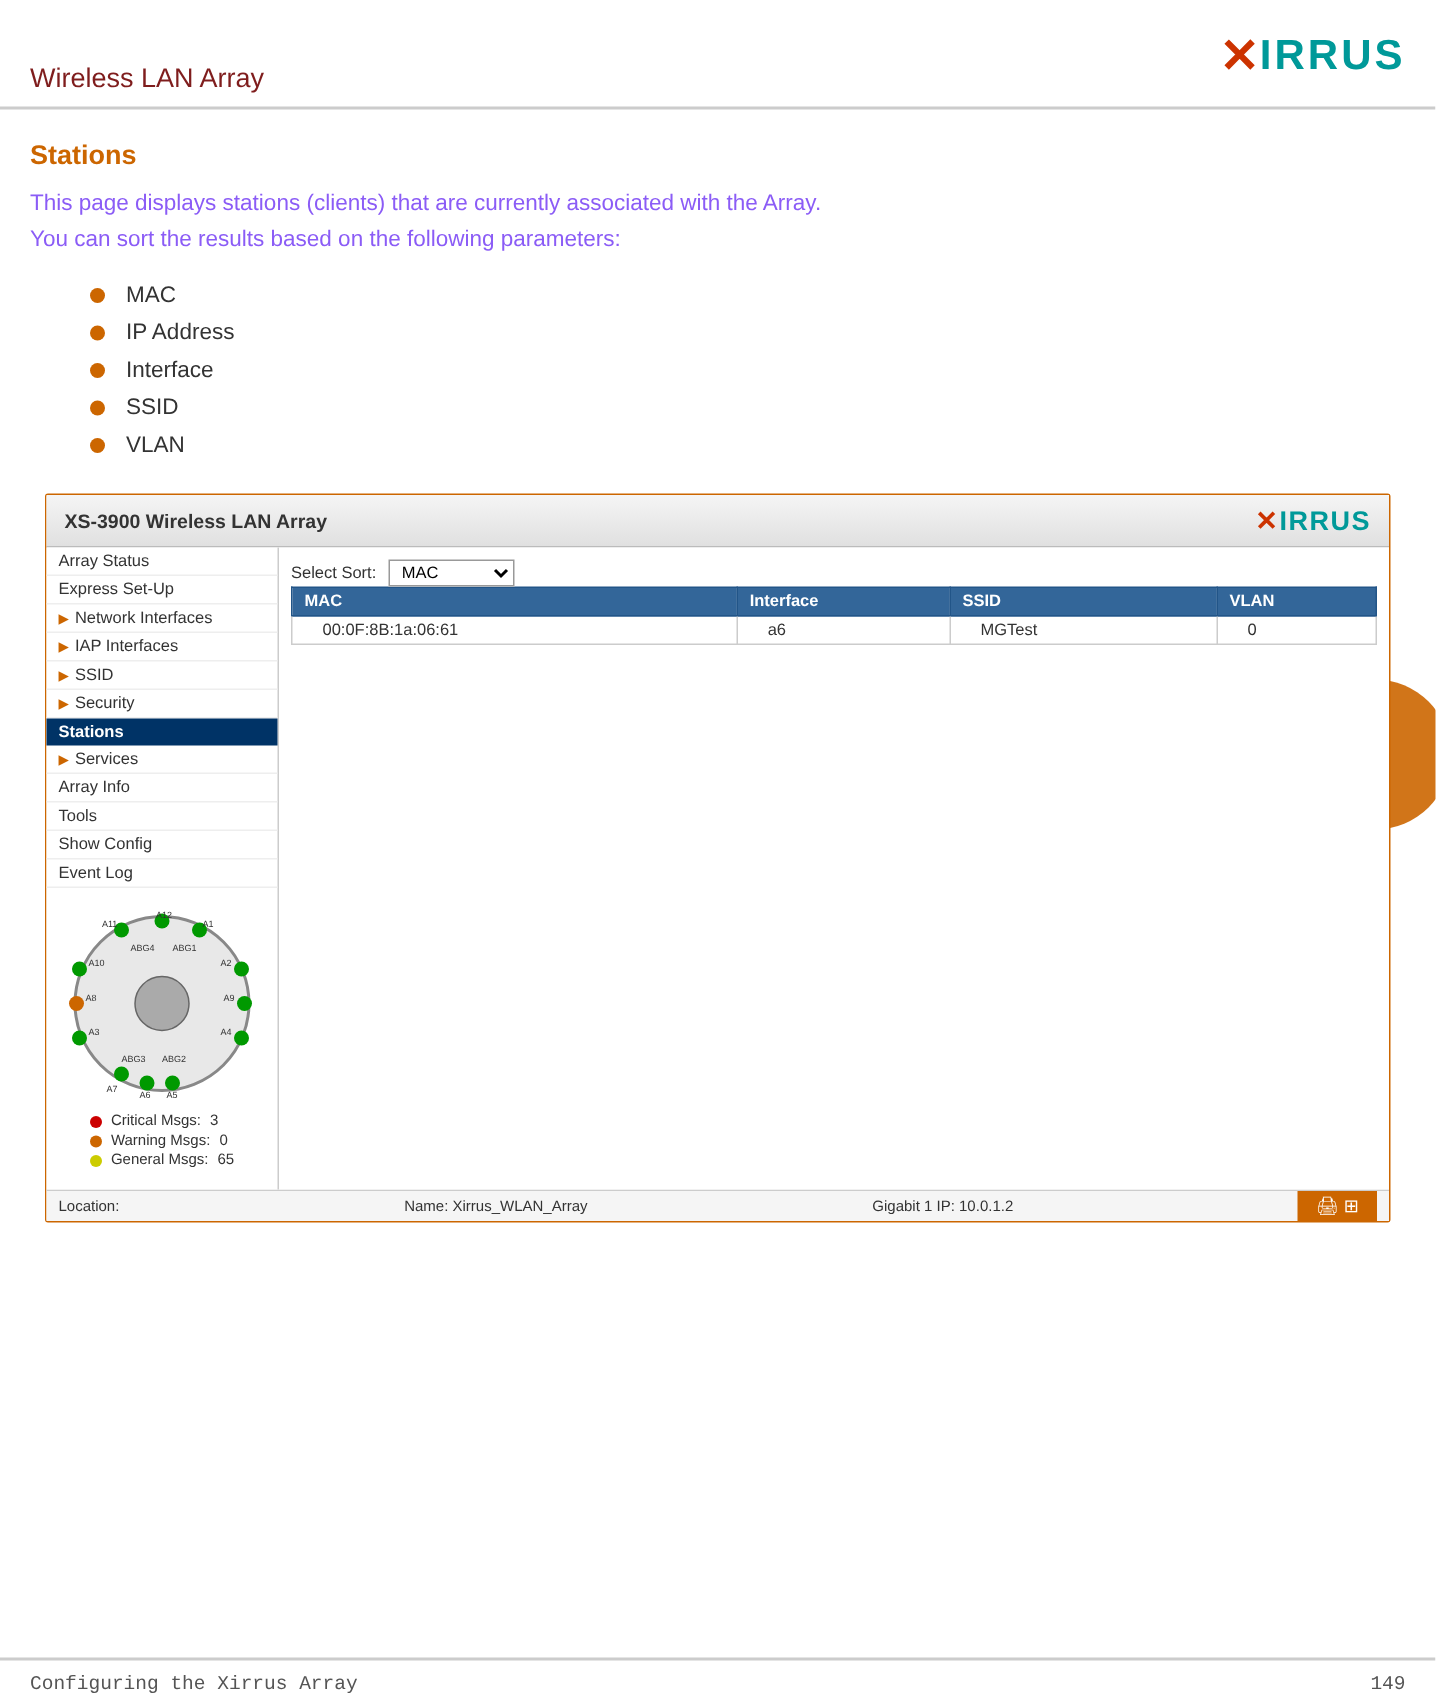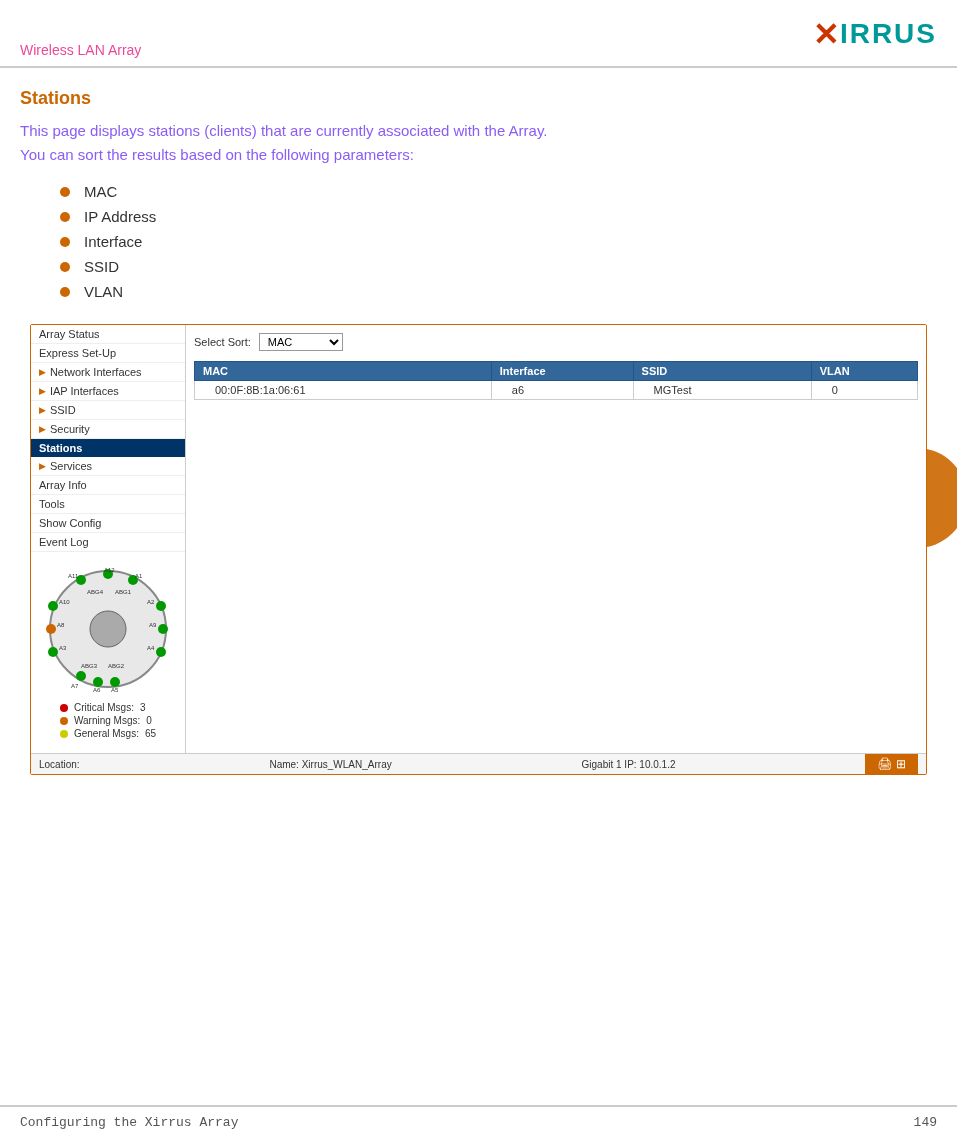--- a/index.html
+++ b/index.html
@@ -14,22 +14,22 @@
 
     
     .page-header {
       display: flex;
       justify-content: space-between;
       align-items: center;
       padding: 10px 20px 8px 20px;
       border-bottom: 2px solid #ccc;
     }
     .header-title {
-      font-size: 14px;
-      color: #ec4899;
+      font-size: 18px;
+      color: #7f1d1d;
       font-family: Arial, sans-serif;
       margin-top: 32px;
     }
     .xirrus-logo {
       display: flex;
       align-items: center;
     }
     .logo-text {
       font-size: 28px;
       font-weight: bold;
@@ -175,21 +175,21 @@
       font-family: Arial, sans-serif;
       margin-bottom: 8px;
       background: #cccccc;
       padding: 3px 6px;
     }
 
     .select-sort-row {
       display: flex;
       align-items: center;
       gap: 8px;
-      margin-bottom: 10px;
+      margin-bottom: 0;
       font-size: 11px;
       font-family: Arial, sans-serif;
     }
     .select-sort-label {
       color: #333;
     }
     .select-sort-select {
       font-size: 11px;
       padding: 1px 4px;
       border: 1px solid #999;
@@ -352,20 +352,26 @@
       <span>SSID</span>
     </li>
     <li>
       <span class="bullet-dot"></span>
       <span>VLAN</span>
     </li>
   </ul>
 
   <div class="figure-container">
 
+    <div class="wmi-header">
+      <span class="wmi-title">XS-3900 Wireless LAN Array</span>
+      <div class="wmi-logo-small">
+        <span class="wmi-logo-x-small">✕</span><span>IRRUS</span>
+      </div>
+    </div>
 
     <div class="wmi-body">
 
       <div class="wmi-sidebar">
         <div class="sidebar-item">Array Status</div>
         <div class="sidebar-item">Express Set-Up</div>
         <div class="sidebar-item has-arrow">
           <span class="sidebar-arrow">▶</span>Network Interfaces
         </div>
         <div class="sidebar-item has-arrow">

